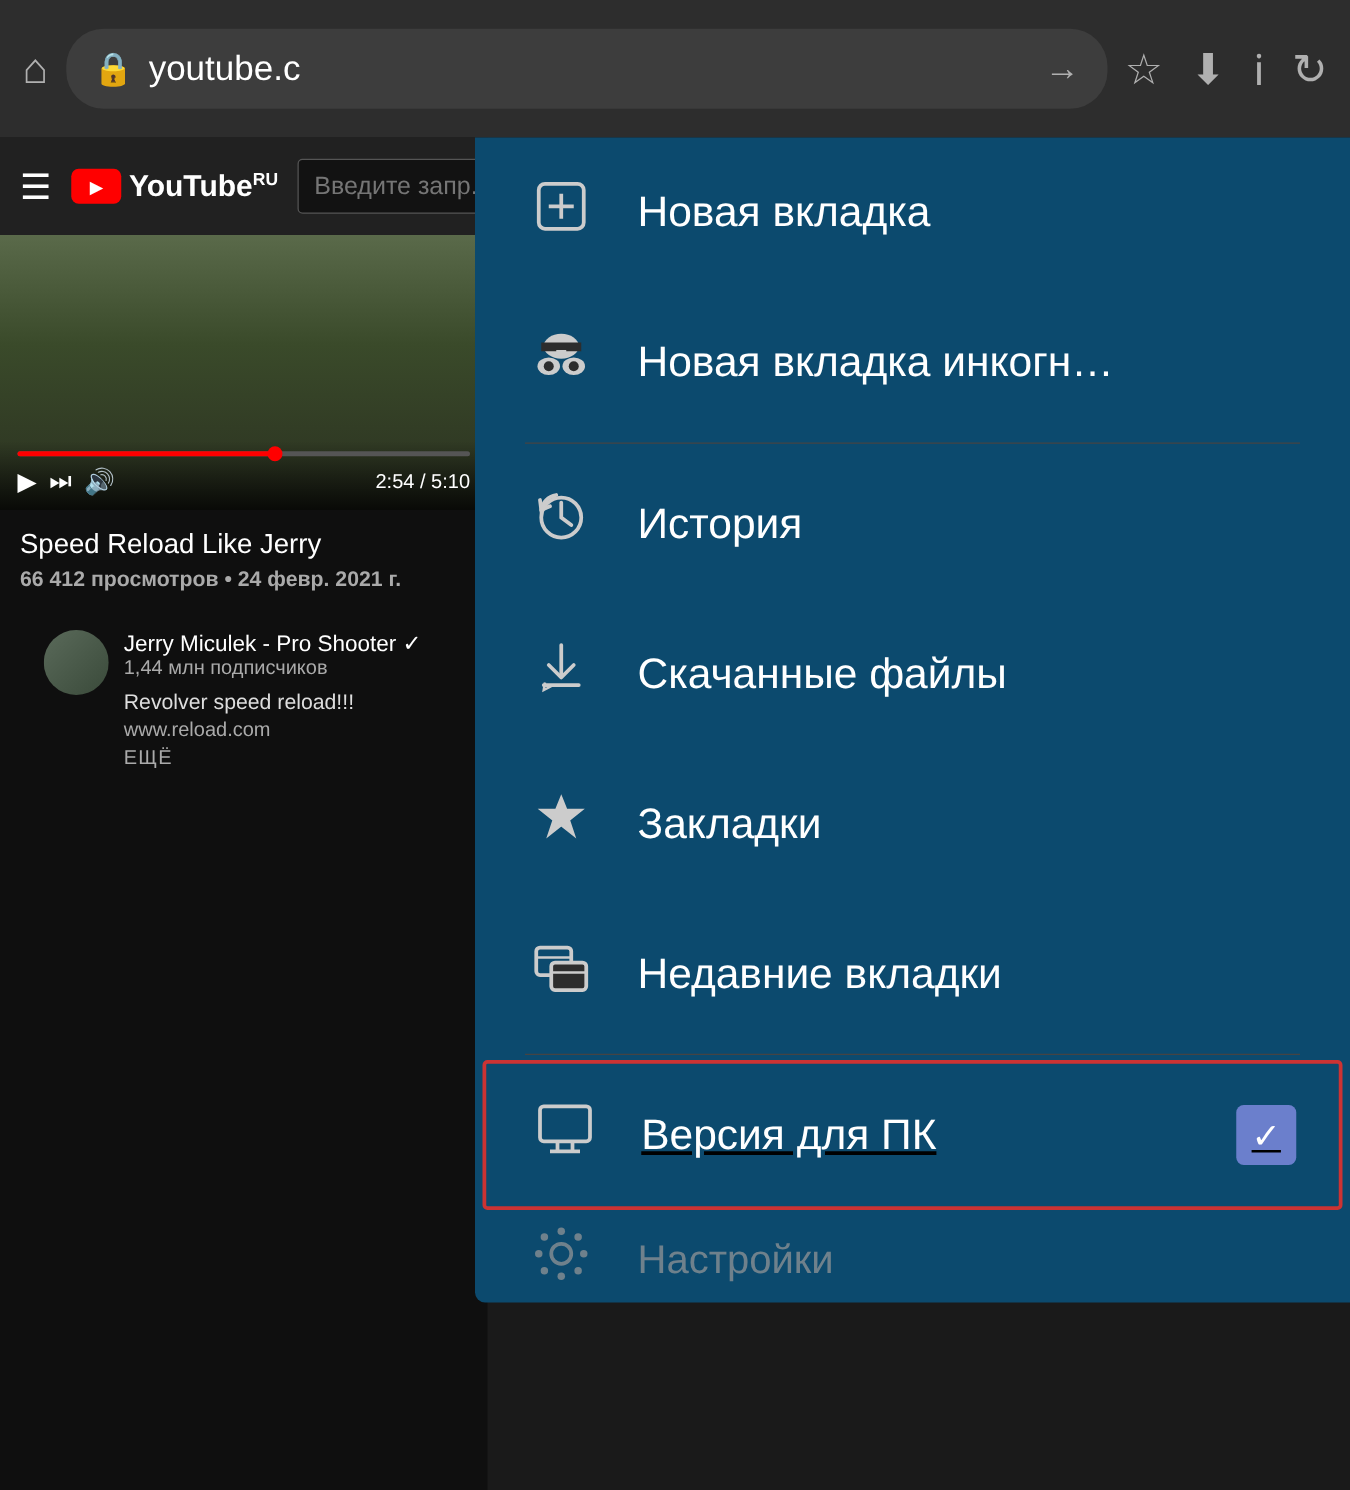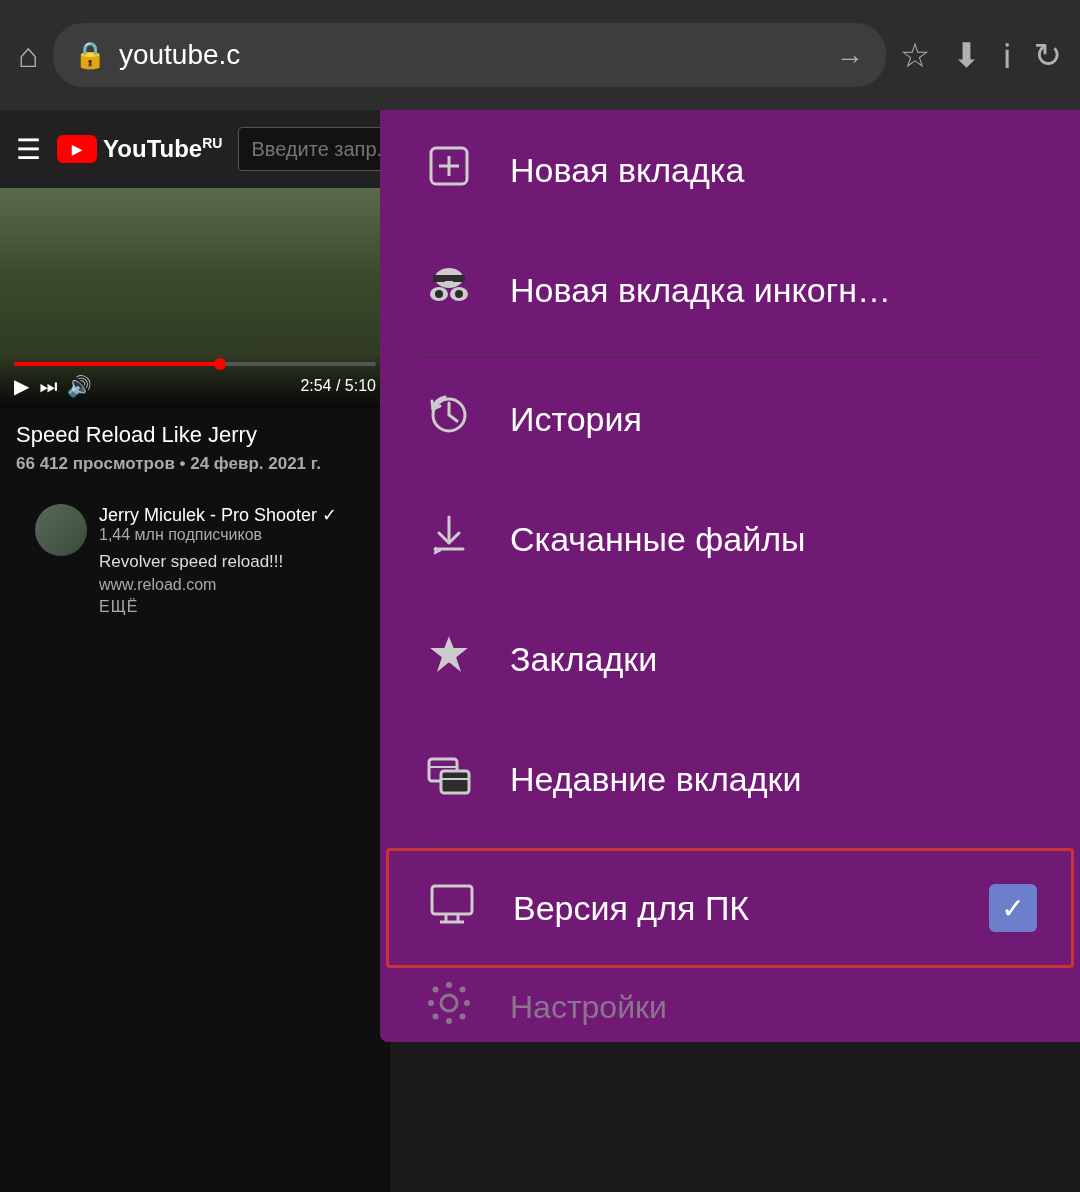--- a/index.html
+++ b/index.html
@@ -281,21 +281,21 @@
       letter-spacing: 1px;
       margin-top: 4px;
     }
 
     
     .dropdown-menu {
       position: absolute;
       top: 110px;
       right: 0;
       width: 700px;
-      background: #701a75;
+      background: #0c4a6e;
       z-index: 100;
       border-radius: 0 0 0 8px;
     }
 
     .menu-item {
       display: flex;
       align-items: center;
       gap: 32px;
       padding: 0 40px;
       height: 120px;
@@ -321,20 +321,21 @@
       height: 1px;
       background: #444;
       margin: 4px 40px;
     }
 
     .menu-item.highlighted {
       border: 3px solid #cc3333;
       border-radius: 4px;
       margin: 4px 6px;
       padding: 1px 34px;
+      text-decoration: underline;
     }
 
     .menu-checkbox {
       margin-left: auto;
       width: 48px;
       height: 48px;
       background: #6b7fcc;
       border-radius: 6px;
       display: flex;
       align-items: center;

